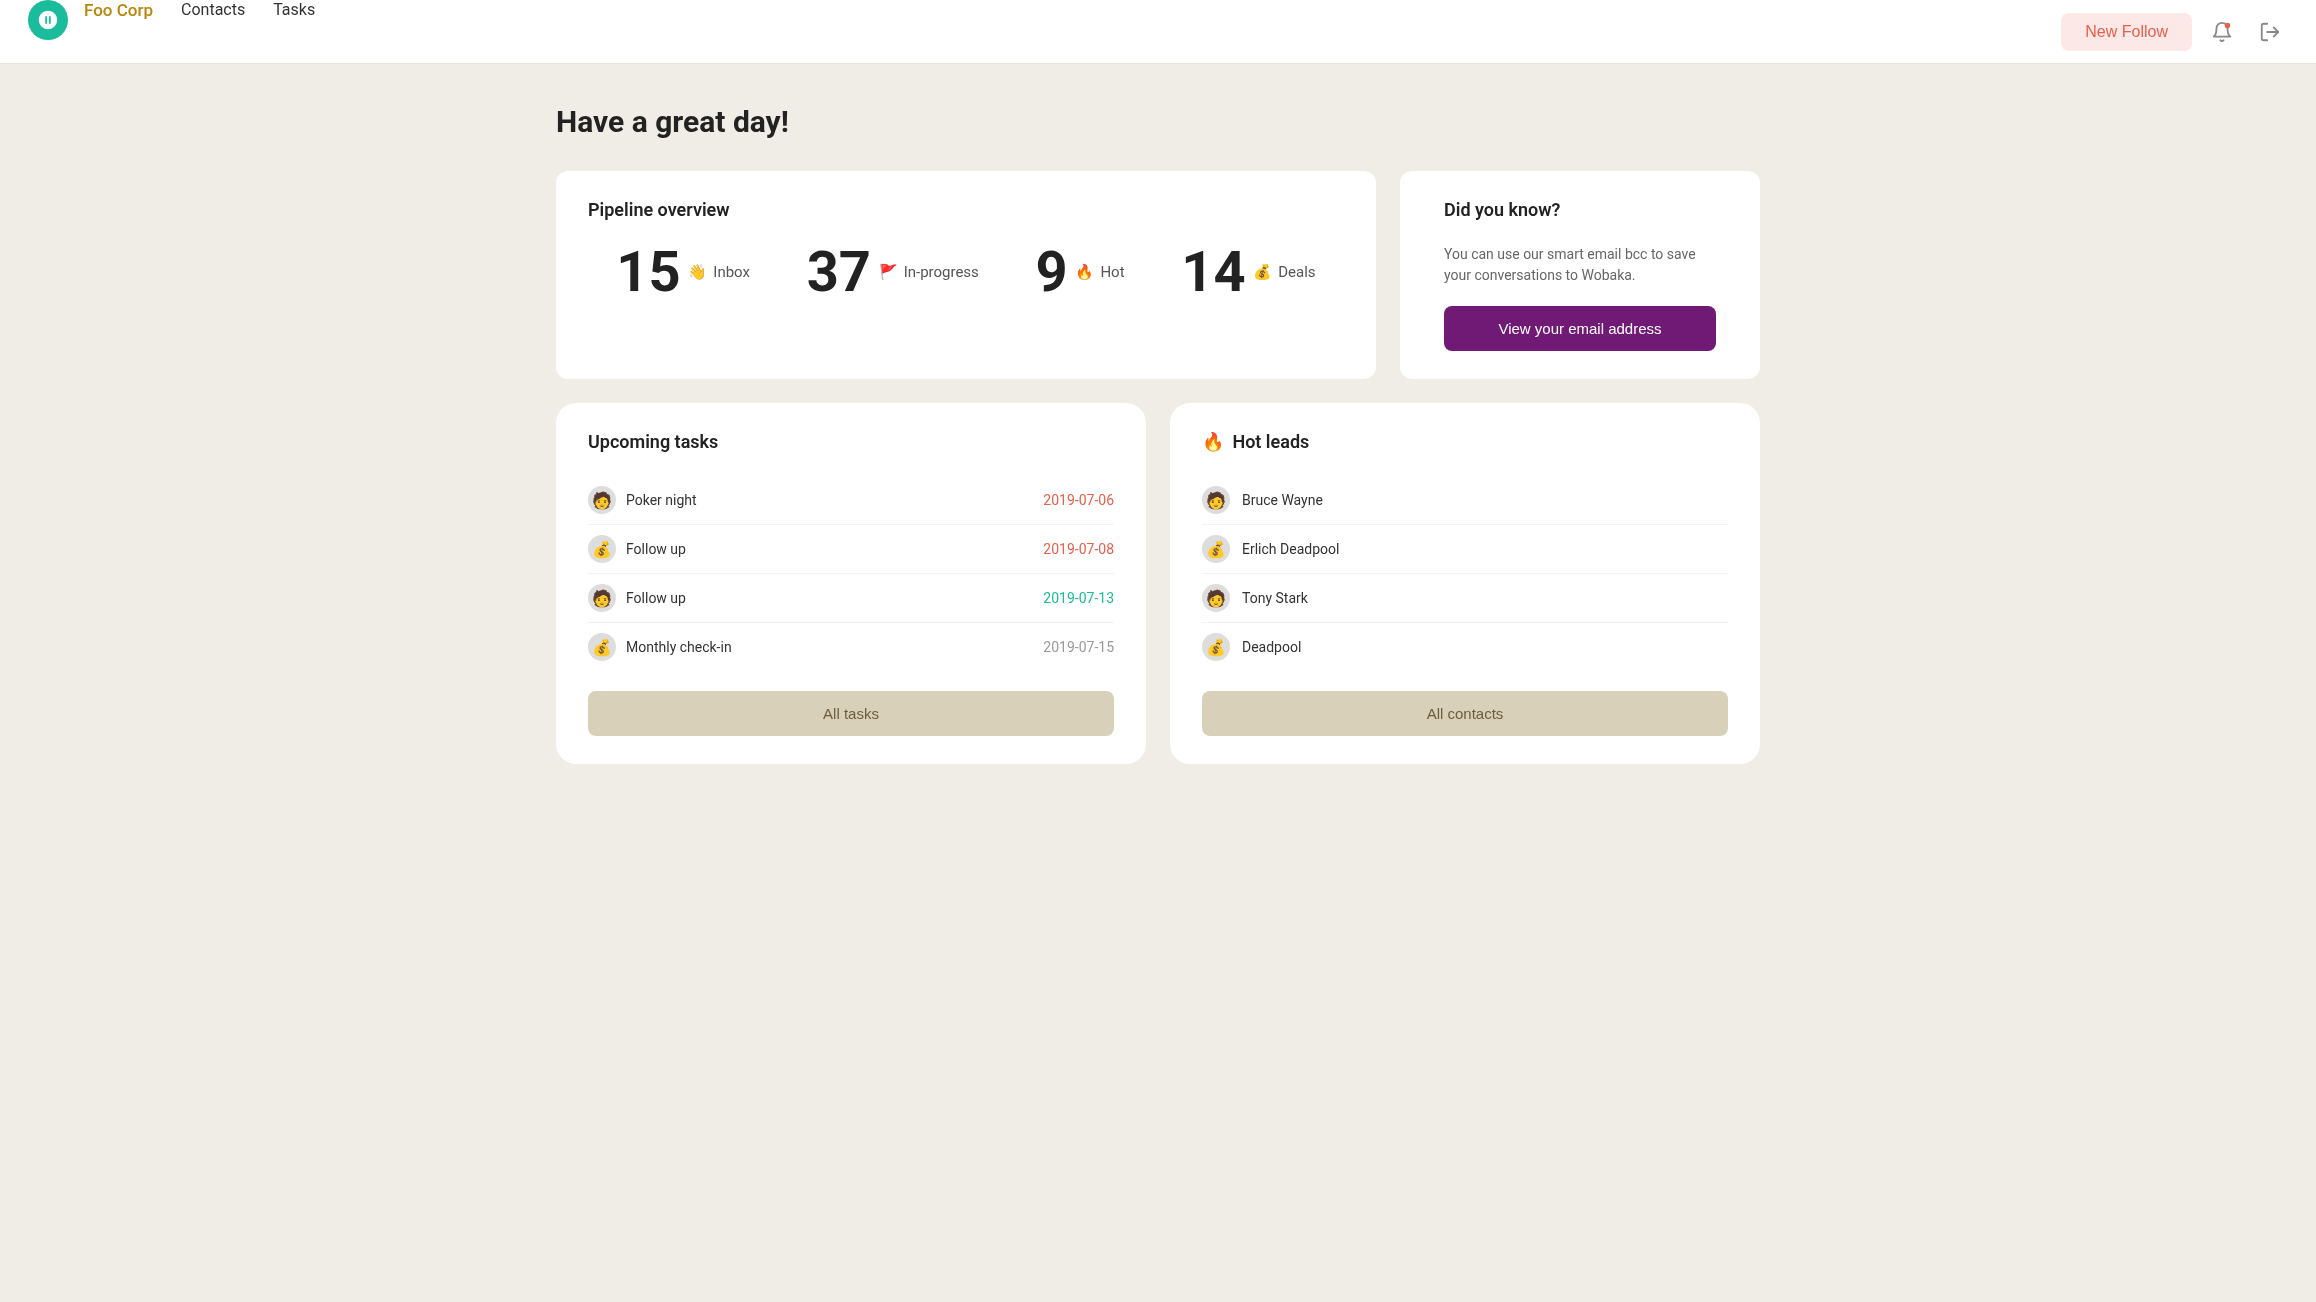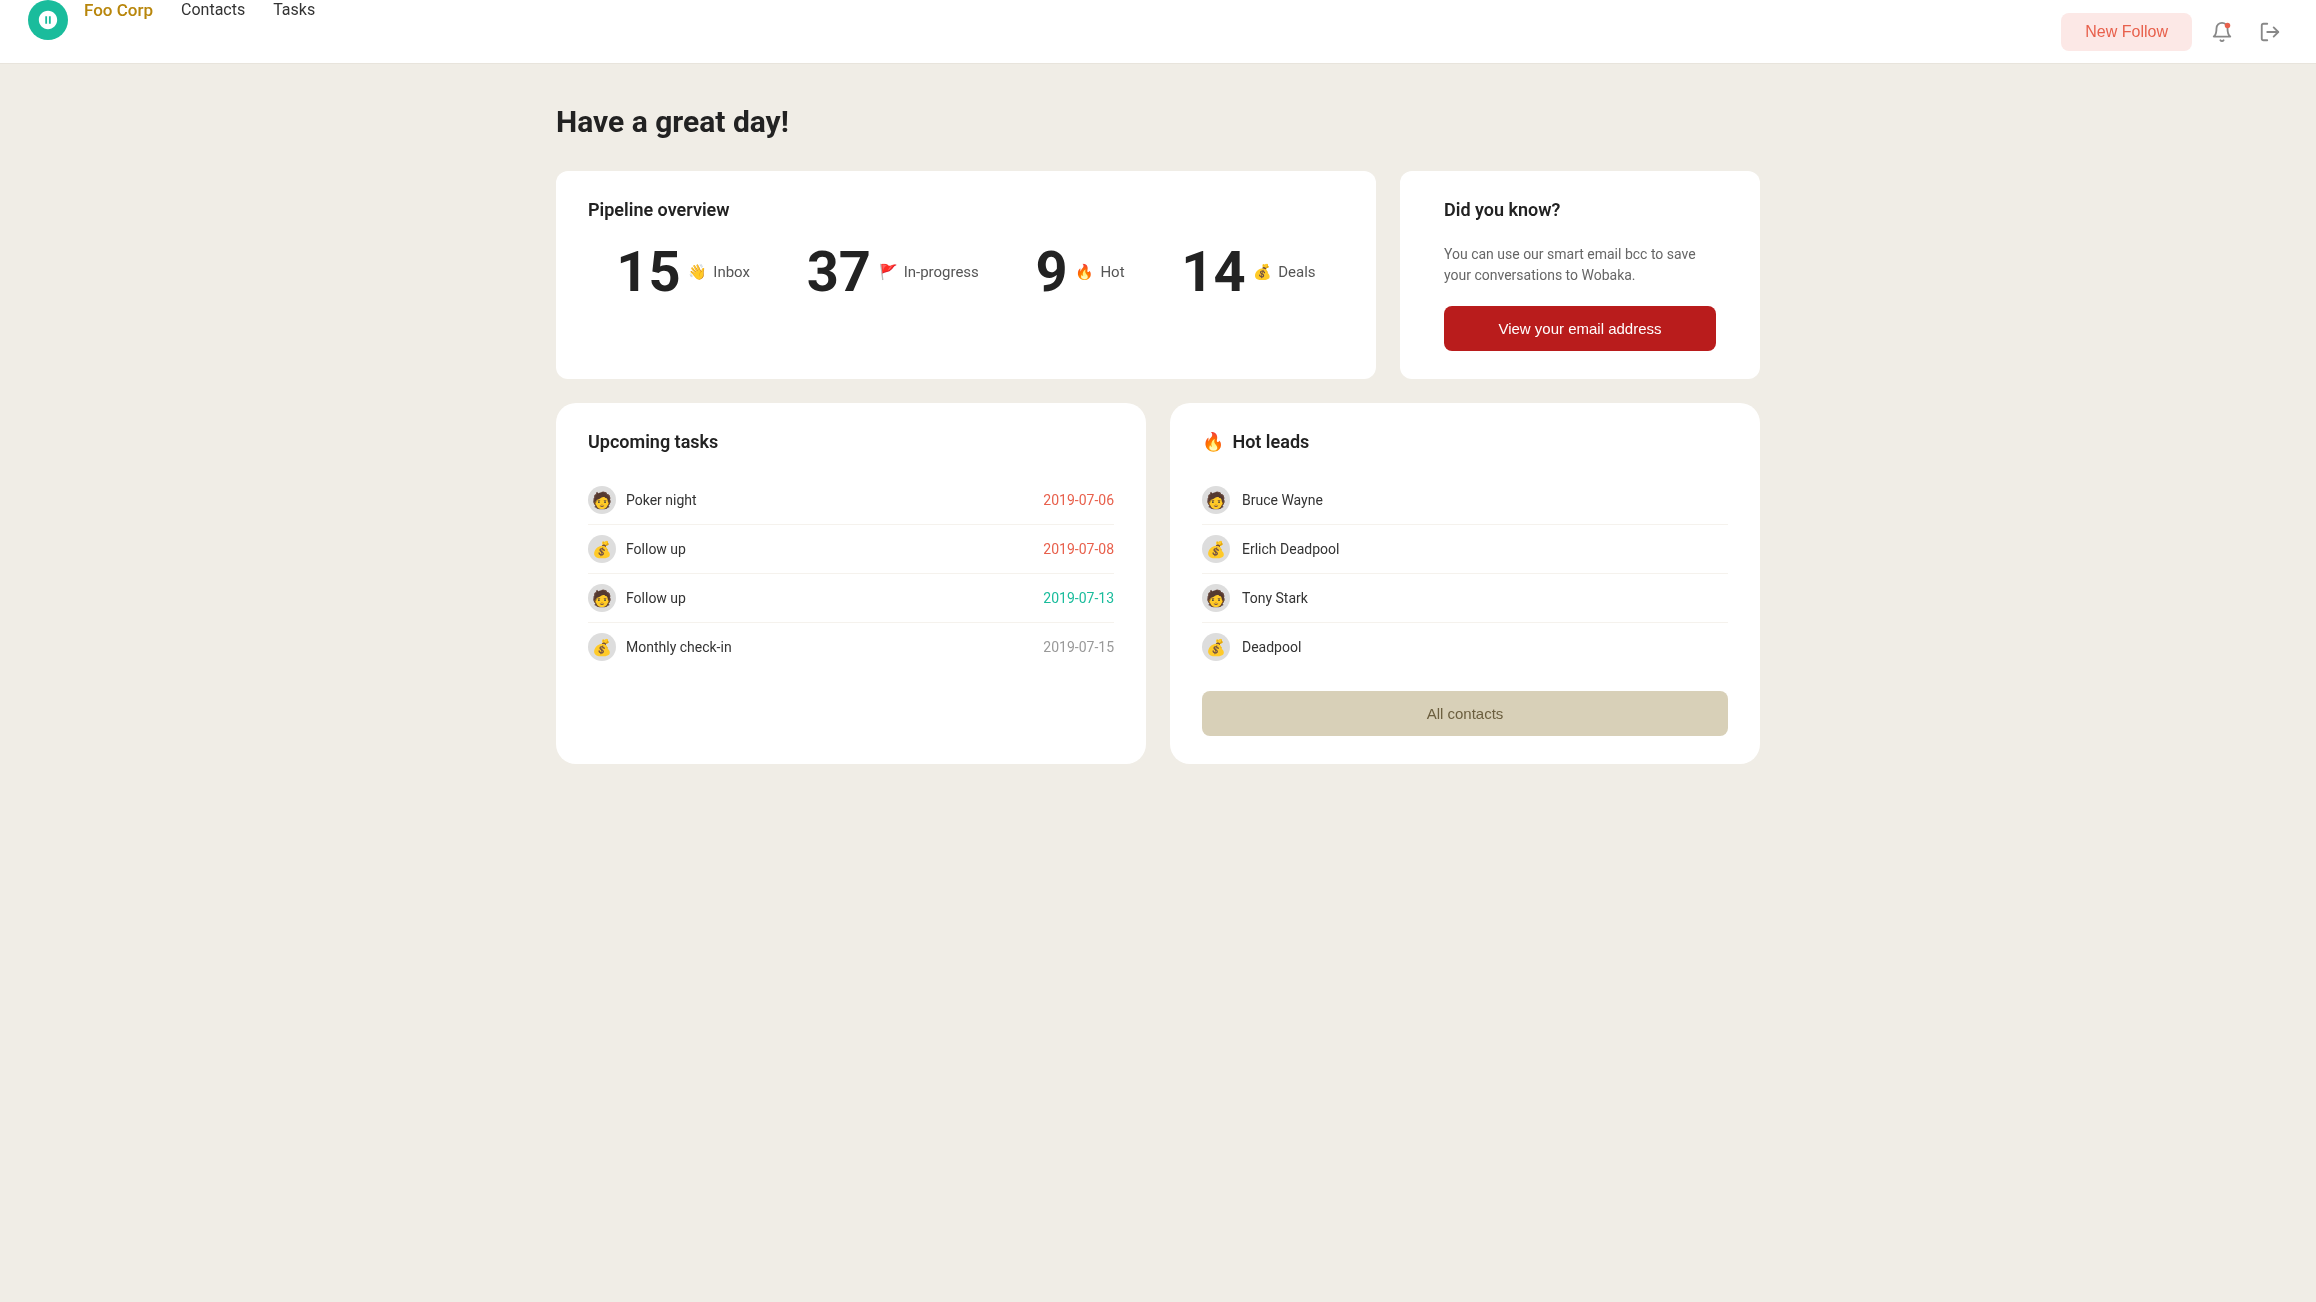--- a/index.html
+++ b/index.html
@@ -141,21 +141,21 @@
       gap: 6px;
     }
 
     .did-you-know-text {
       font-size: 14px;
       color: #666;
       margin-bottom: 20px;
       line-height: 1.5;
     }
     .btn-view-email {
-      background: #b91c1c;
+      background: #701a75;
       color: #fff;
       border: none;
       border-radius: 8px;
       padding: 14px 20px;
       font-size: 15px;
       font-weight: 500;
       cursor: pointer;
       width: 100%;
     }
 
@@ -377,20 +377,21 @@
       <div class="task-item">
         <div class="task-left">
           <div class="task-avatar">
               <span class="avatar-emoji">💰</span>
             </div>
           <span class="task-name">Monthly check-in</span>
         </div>
         <span class="task-date date-gray">2019-07-15</span>
       </div>
 
+      <button class="btn-all">All tasks</button>
     </div>
 
     <div class="hot-leads-card">
       <div class="hot-leads-title">
         <span>🔥</span>
         <span>Hot leads</span>
       </div>
 
       <div class="lead-item">
         <div class="lead-avatar">

